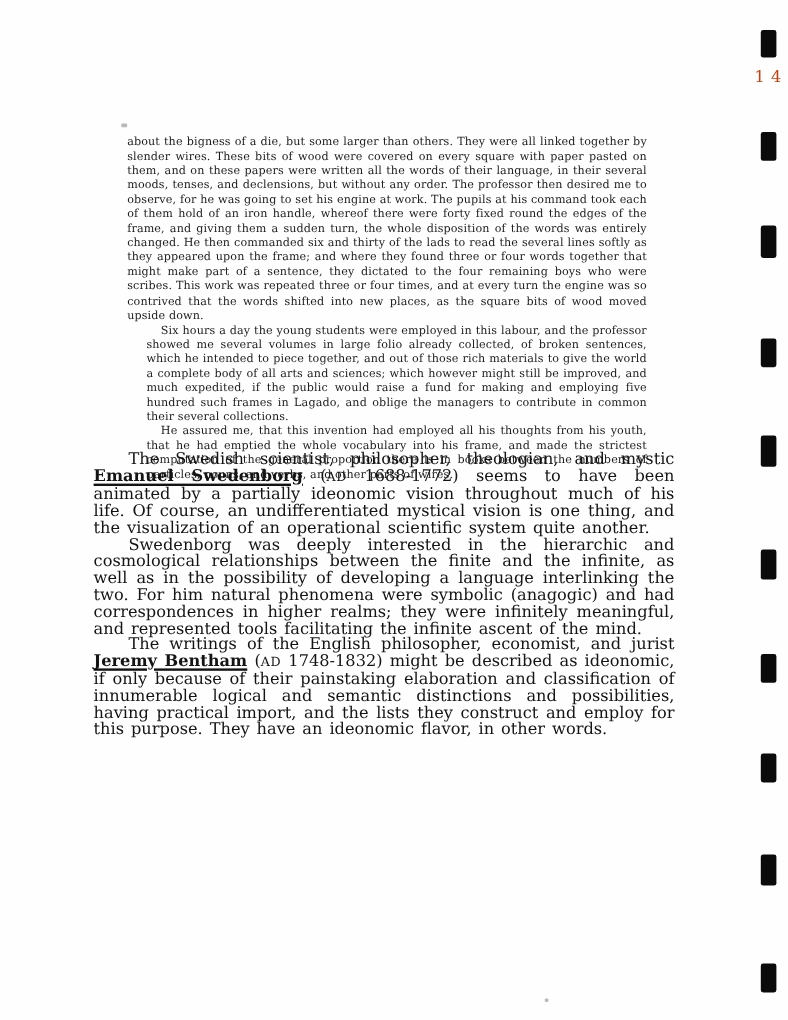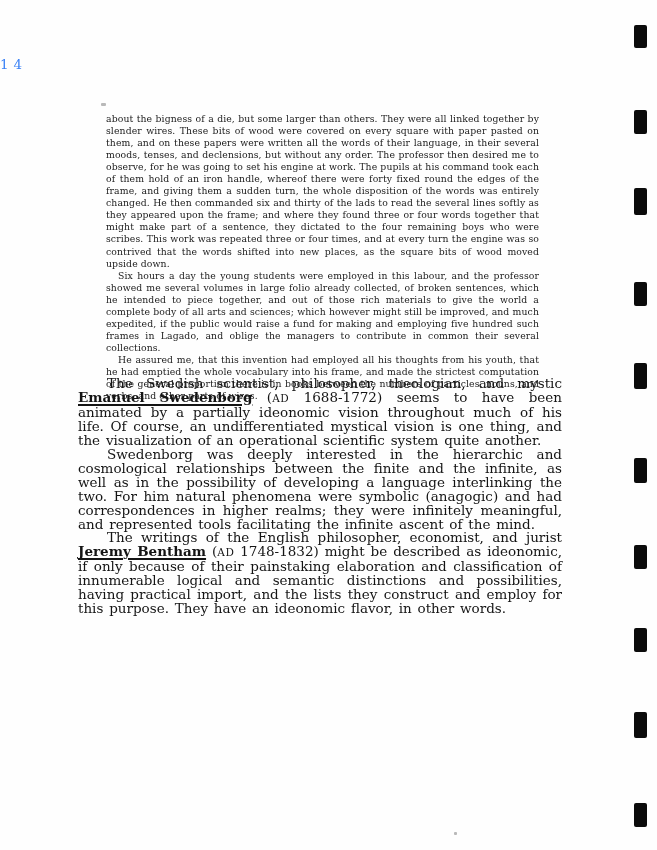--- a/index.html
+++ b/index.html
@@ -5,34 +5,34 @@
   html,body{margin:0;padding:0;background:#e8e8e8;}
   .page{
     position:relative;
     width:657px;height:850px;
     background:#fefefe;
     overflow:hidden;
     font-family:"DejaVu Serif", serif;
     color:#161616;
   }
   .page-number{
-    position:absolute;top:56px;left:0;width:640px;
-    text-align:left;
+    position:absolute;top:56px;left:16px;width:640px;
+    text-align:right;
     font-size:13.5px;letter-spacing:5px;
-    color:#3b82f6;
+    color:#c2410c;
   }
   .quote-block{
     position:absolute;left:106px;top:113px;width:433px;
     font-size:9.3px;line-height:12.05px;
     text-align:justify;
     color:#1a1a1a;
     letter-spacing:0.1px;
   }
   .quote-block p{margin:0;}
-  .quote-block p.indent{text-indent:12px;}
+  .quote-block p.indent{text-indent:12px;margin-left:16px;}
   .body-block{
     position:absolute;left:78px;top:377px;width:484px;
     font-size:13.5px;line-height:13.95px;
     text-align:justify;
     word-spacing:1.5px;
     color:#141414;
   }
   .body-block p{margin:0;text-indent:29px;}
   .seg-name{
     font-weight:bold;

